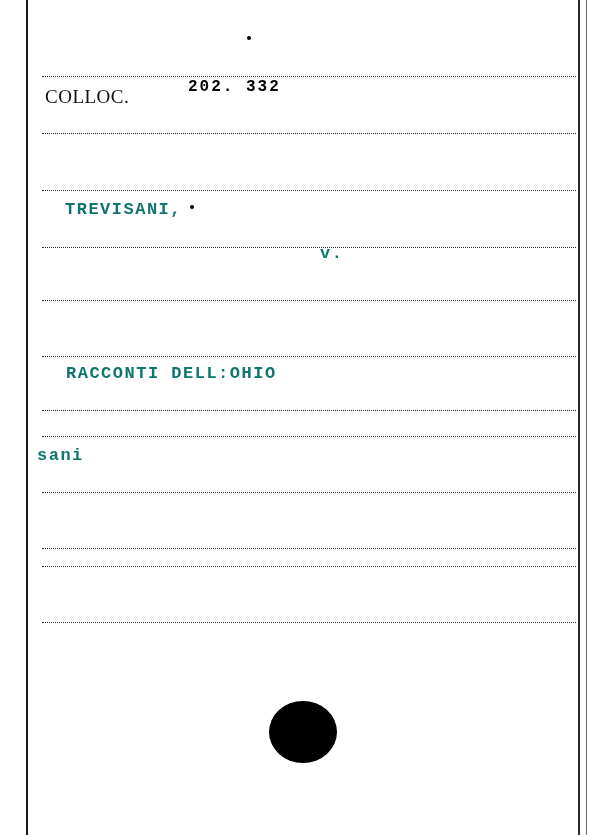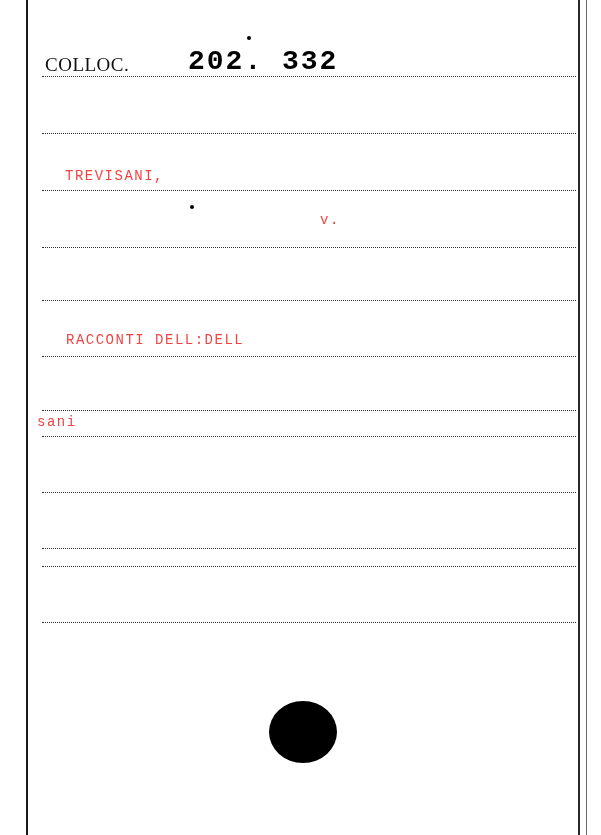--- a/index.html
+++ b/index.html
@@ -55,39 +55,40 @@
     height: 0;
     border-top: 1px dotted #2b2b2b;
   }
 
   .txt {
     position: absolute;
     white-space: pre;
     color: #000000;
     font-family: "Liberation Mono", monospace;
     letter-spacing: 1px;
+    margin-top: 32px;
   }
 
   
   .label-colloc {
     font-family: "Liberation Serif", serif;
     font-size: 19px;
     letter-spacing: 0.5px;
     color: #111111;
   }
 
   
   .tw {
-    font-size: 14px;
-    font-weight: normal;
-    color: #ef4444;
+    font-size: 17px;
+    font-weight: bold;
+    color: #0f766e;
     letter-spacing: 1.5px;
   }
   .tw-num {
-    font-size: 28px;
+    font-size: 16px;
     font-weight: bold;
     letter-spacing: 2px;
   }
 
   
   .speck {
     position: absolute;
     background: #000000;
     border-radius: 50%;
   }
@@ -126,19 +127,19 @@
   <div class="txt label-colloc" style="left:45px; top:54px;">COLLOC.</div>
   <div class="txt tw-num" style="left:188px; top:46px;">202. 332</div>
   <div class="speck" style="left:247px; top:36px; width:4px; height:4px;"></div>
 
   <div class="txt tw" style="left:65px; top:168px;">TREVISANI,</div>
 
   <div class="speck" style="left:190px; top:205px; width:4px; height:4px;"></div>
   <div class="txt tw" style="left:320px; top:212px;">v.</div>
 
 
-  <div class="txt tw" style="left:66px; top:332px;">RACCONTI DELL:DELL</div>
+  <div class="txt tw" style="left:66px; top:332px;">RACCONTI DELL:OHIO</div>
 
   <div class="txt tw" style="left:37px; top:414px;">sani</div>
 
   <div class="hole" style="left:269px; top:701px;"></div>
 
 </div>
 
 </body></html>

